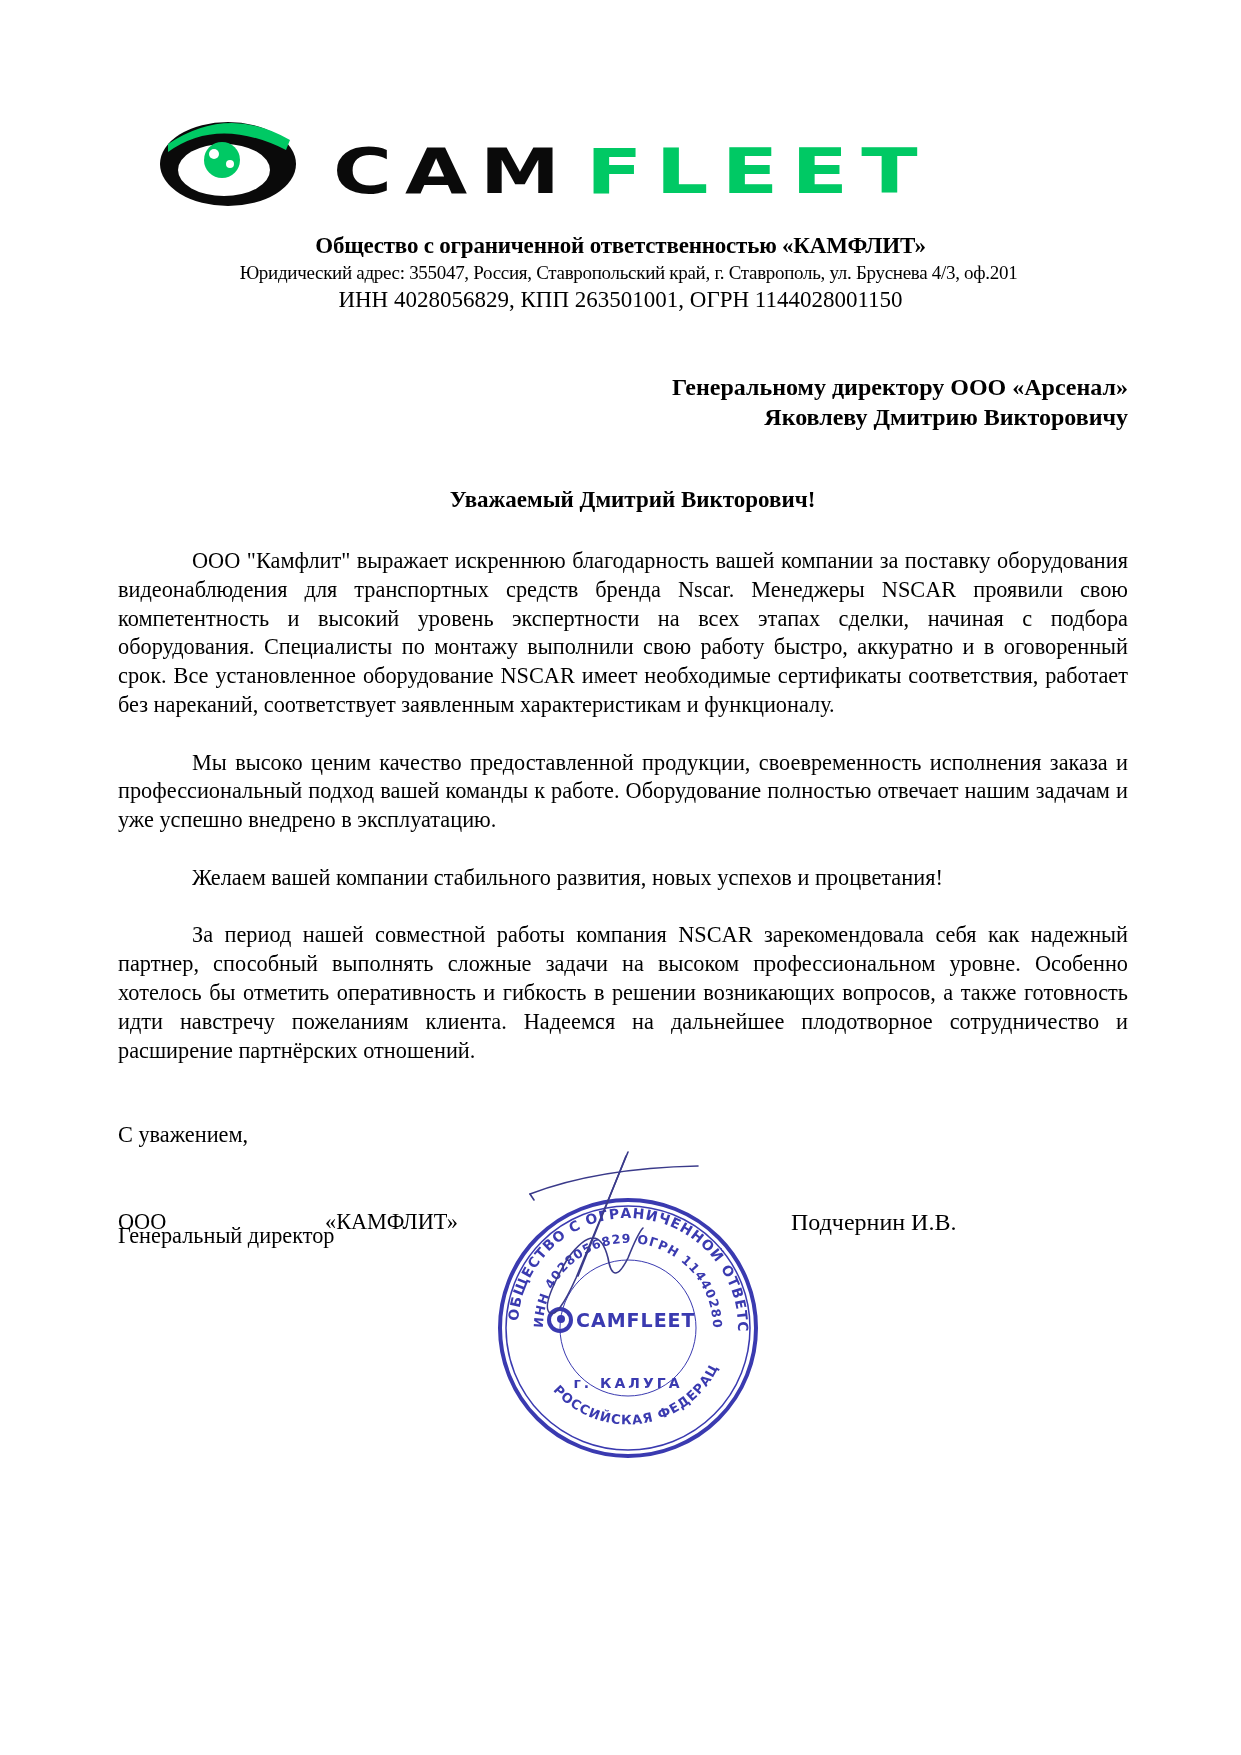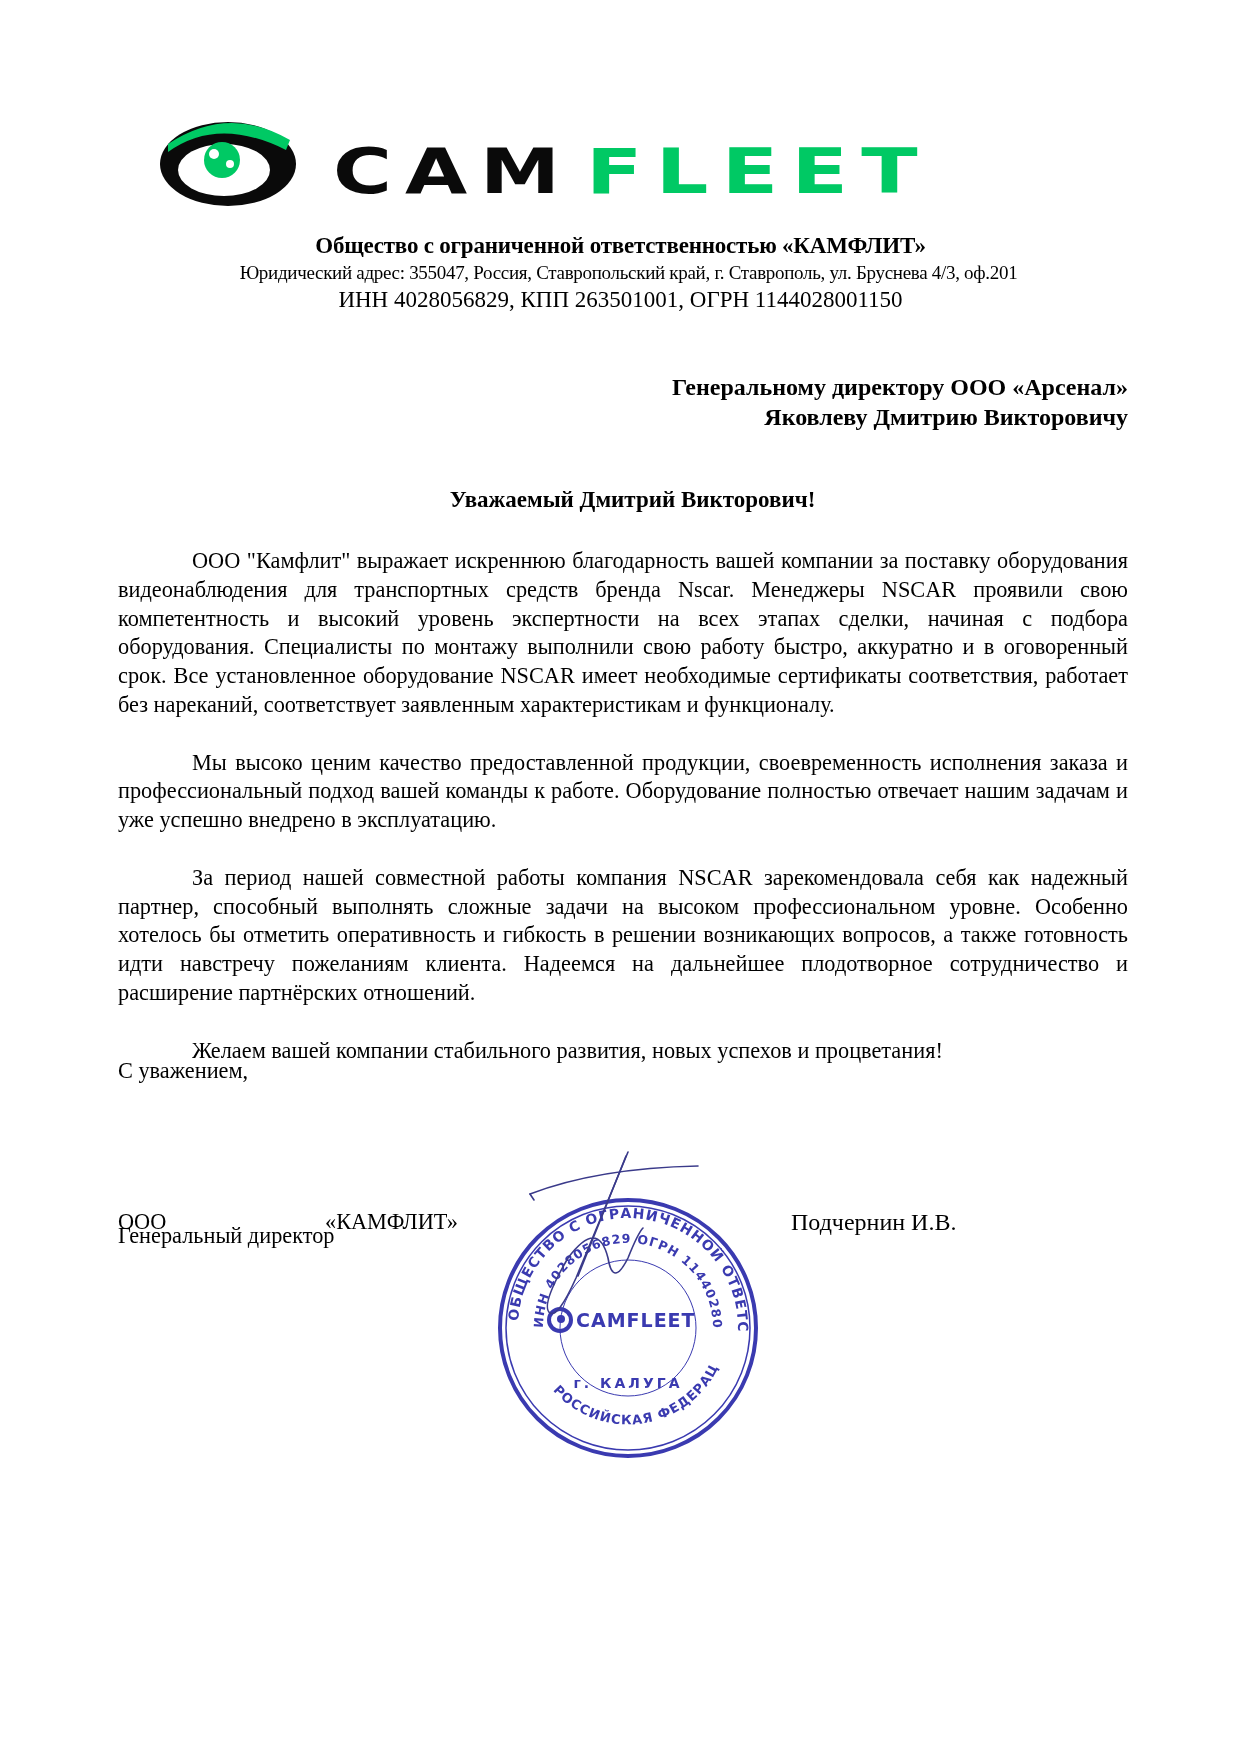--- a/index.html
+++ b/index.html
@@ -26,21 +26,21 @@
   }
   .greeting {
     position: absolute; left: 12px; width: 1241px; top: 487px; text-align: center;
     font-weight: bold; font-size: 23px;
   }
   .body-text {
     position: absolute; left: 118px; width: 1010px; top: 547px;
     font-size: 22.3px; line-height: 28.8px; text-align: justify;
   }
   .body-text p { margin: 0 0 28.8px 0; text-indent: 74px; }
-  .closing { position: absolute; left: 118px; top: 1058px; font-size: 22.3px; }
+  .closing { position: absolute; left: 118px; top: 1122px; font-size: 22.3px; }
   .signer-title { position: absolute; left: 118px; top: 1180px; font-size: 22.3px; line-height: 28.8px; margin-top: 42px; }
   .signer-org { position: absolute; left: 118px; top: 1209px; font-size: 22.3px; width: 340px; display: flex; justify-content: space-between; }
   .signer-name { position: absolute; left: 791px; top: 1209px; font-size: 24px; }
   .stamp { position: absolute; left: 488px; top: 1138px; width: 280px; height: 330px; }
 </style>
 </head>
 <body>
 
 <div class="logo">
   <svg width="890" height="96" viewBox="0 0 890 96">
@@ -65,22 +65,22 @@
 <div class="recipient">
   <div>Генеральному директору ООО «Арсенал»</div>
   <div>Яковлеву Дмитрию Викторовичу</div>
 </div>
 
 <div class="greeting">Уважаемый Дмитрий Викторович!</div>
 
 <div class="body-text">
   <p>ООО "Камфлит" выражает искреннюю благодарность вашей компании за поставку оборудования видеонаблюдения для транспортных средств бренда Nscar. Менеджеры NSCAR проявили свою компетентность и высокий уровень экспертности на всех этапах сделки, начиная с подбора оборудования. Специалисты по монтажу выполнили свою работу быстро, аккуратно и в оговоренный срок. Все установленное оборудование NSCAR имеет необходимые сертификаты соответствия, работает без нареканий, соответствует заявленным характеристикам и функционалу.</p>
   <p>Мы высоко ценим качество предоставленной продукции, своевременность исполнения заказа и профессиональный подход вашей команды к работе. Оборудование полностью отвечает нашим задачам и уже успешно внедрено в эксплуатацию.</p>
+  <p>Желаем вашей компании стабильного развития, новых успехов и процветания!</p>
   <p>За период нашей совместной работы компания NSCAR зарекомендовала себя как надежный партнер, способный выполнять сложные задачи на высоком профессиональном уровне. Особенно хотелось бы отметить оперативность и гибкость в решении возникающих вопросов, а также готовность идти навстречу пожеланиям клиента. Надеемся на дальнейшее плодотворное сотрудничество и расширение партнёрских отношений.</p>
-  <p>Желаем вашей компании стабильного развития, новых успехов и процветания!</p>
 </div>
 
 <div class="closing">С уважением,</div>
 <div class="signer-title">Генеральный директор</div>
 <div class="signer-org">
   <span>ООО</span>
   <span>«КАМФЛИТ»</span>
 </div>
 <div class="signer-name">Подчернин И.В.</div>
 

